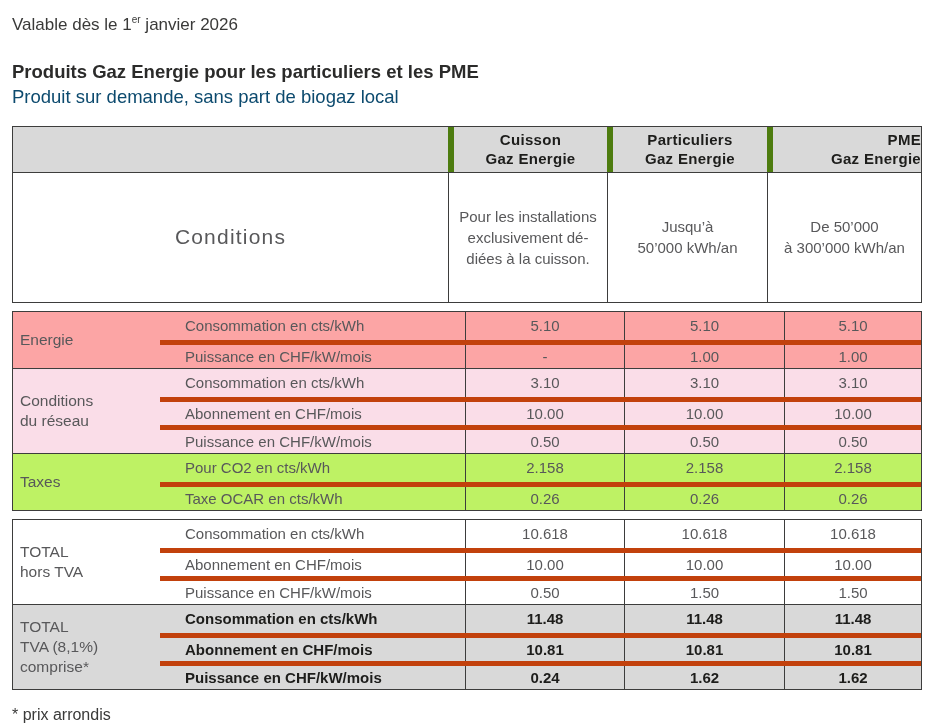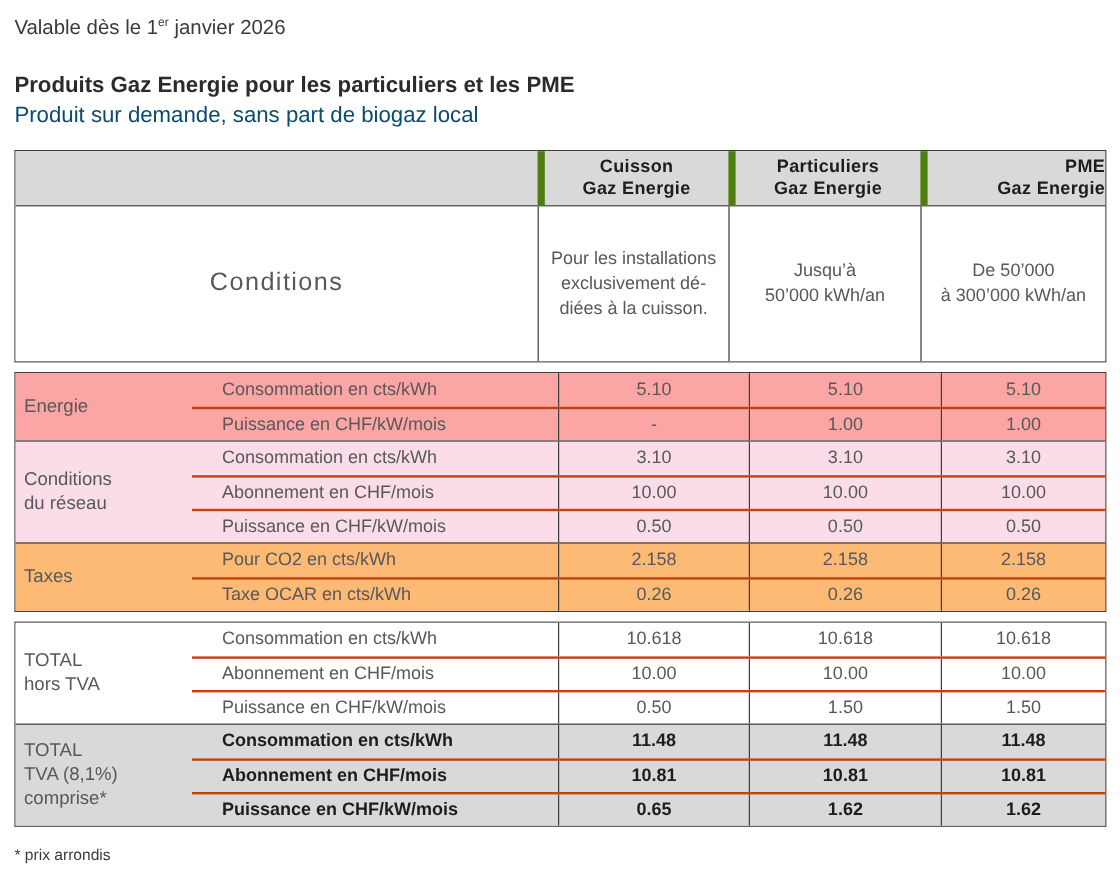--- a/index.html
+++ b/index.html
@@ -46,29 +46,29 @@
 
   
   .section { display: flex; }
   .section + .section { border-top: 1.5px solid #3d3d3c; }
   .sec-label {
     width: 147px; display: flex; flex-direction: column; justify-content: center;
     padding-left: 7px; font-size: 15.5px; line-height: 20px; color: #58585a;
   }
   .sec-rows { flex: 1; display: flex; flex-direction: column; }
   .row { display: flex; height: 28px; }
-  .row + .row { border-top: 2px solid #c2410c; }
+  .row + .row { border-top: 5px solid #c2410c; }
   .attr { width: 288px; padding-left: 8px; display: flex; align-items: center; margin-left: 17px; }
   .val {
     border-left: 1px solid #3d3d3c;
     display: flex; align-items: center; justify-content: center;
   }
   .bold-rows .attr, .bold-rows .val { font-weight: 700; color: #1d1d1b; }
 
-  .footnote { margin-top: 16px; font-size: 13px; color: #3a3a39; }
+  .footnote { margin-top: 16px; font-size: 16px; color: #3a3a39; }
 </style>
 </head>
 <body>
 
 <div class="wrap">
 
   <div class="topline"><span>Valable dès le 1</span><sup>er</sup><span> janvier 2026</span></div>
 
   <div class="title">Produits Gaz Energie pour les particuliers et les PME</div>
   <div class="subtitle">Produit sur demande, sans part de biogaz local</div>
@@ -153,21 +153,21 @@
           </div>
           <div class="row">
             <div class="attr">Puissance en CHF/kW/mois</div>
             <div class="val w1">0.50</div>
             <div class="val w2">0.50</div>
             <div class="val w3">0.50</div>
           </div>
         </div>
       </div>
 
-      <div class="section" style="background-color: #fdba74; justify-content: flex-end;">
+      <div class="section" style="background-color: #bef264; justify-content: flex-end;">
         <div class="sec-label">
           <div>Taxes</div>
         </div>
         <div class="sec-rows">
           <div class="row">
             <div class="attr">Pour CO2 en cts/kWh</div>
             <div class="val w1">2.158</div>
             <div class="val w2">2.158</div>
             <div class="val w3">2.158</div>
           </div>
@@ -227,21 +227,21 @@
             <div class="val w3">11.48</div>
           </div>
           <div class="row">
             <div class="attr">Abonnement en CHF/mois</div>
             <div class="val w1">10.81</div>
             <div class="val w2">10.81</div>
             <div class="val w3">10.81</div>
           </div>
           <div class="row">
             <div class="attr">Puissance en CHF/kW/mois</div>
-            <div class="val w1">0.65</div>
+            <div class="val w1">0.24</div>
             <div class="val w2">1.62</div>
             <div class="val w3">1.62</div>
           </div>
         </div>
       </div>
 
     </div>
 
   </div>
 

